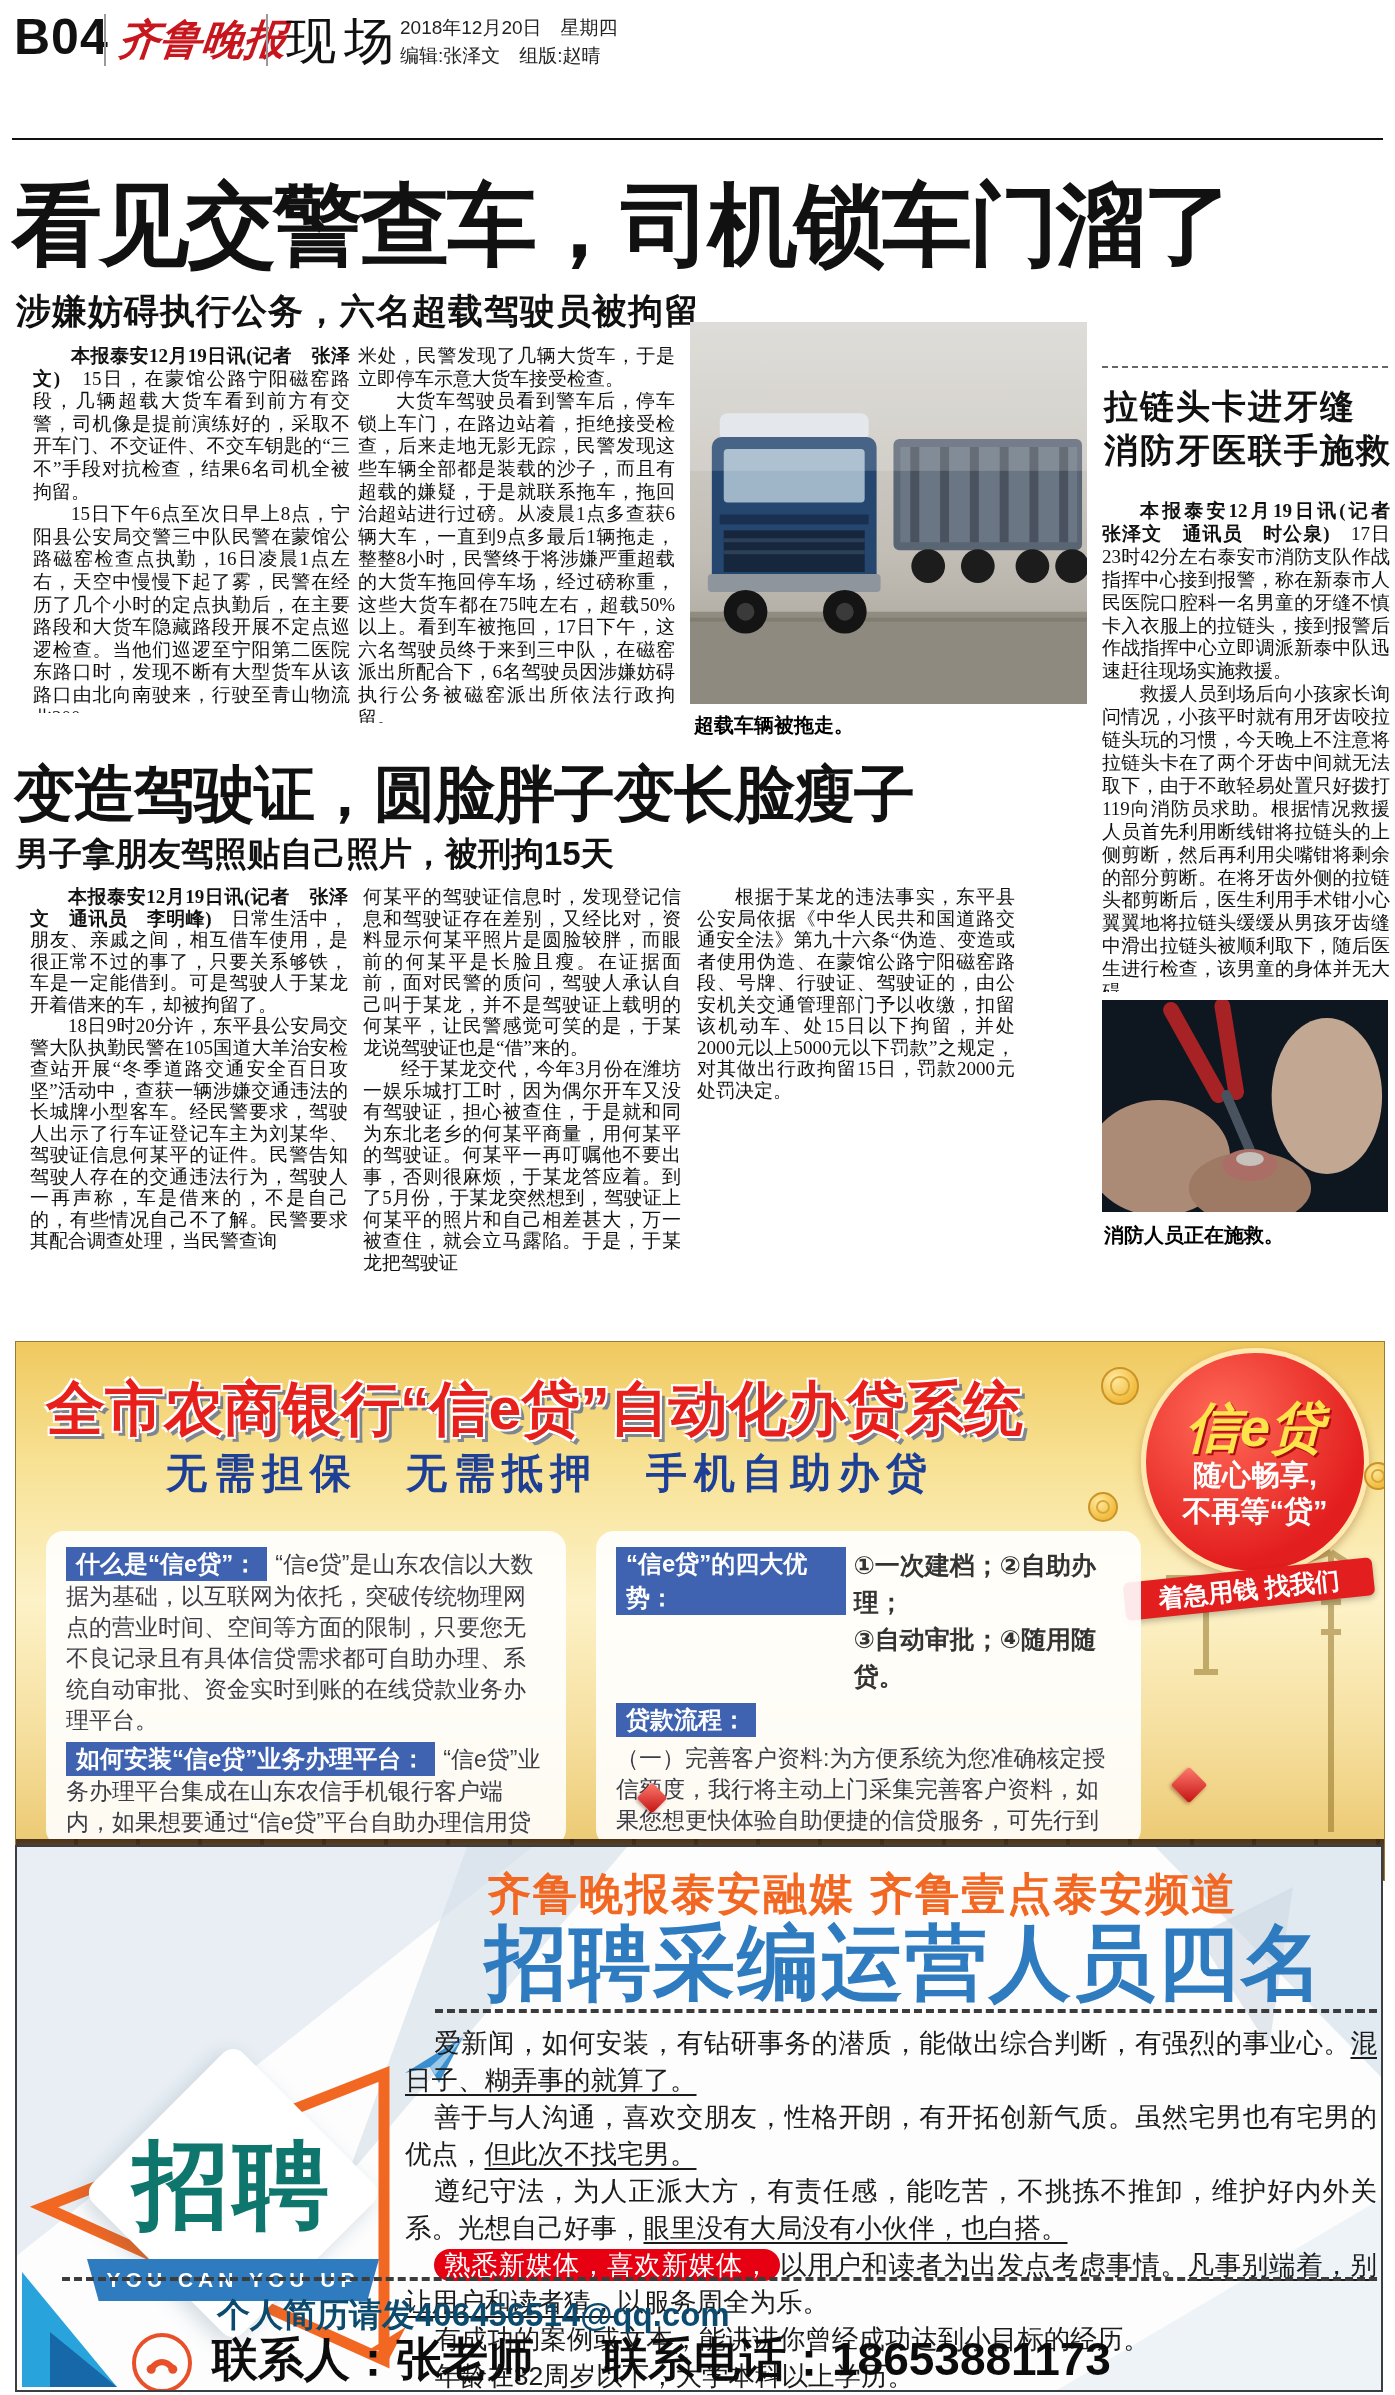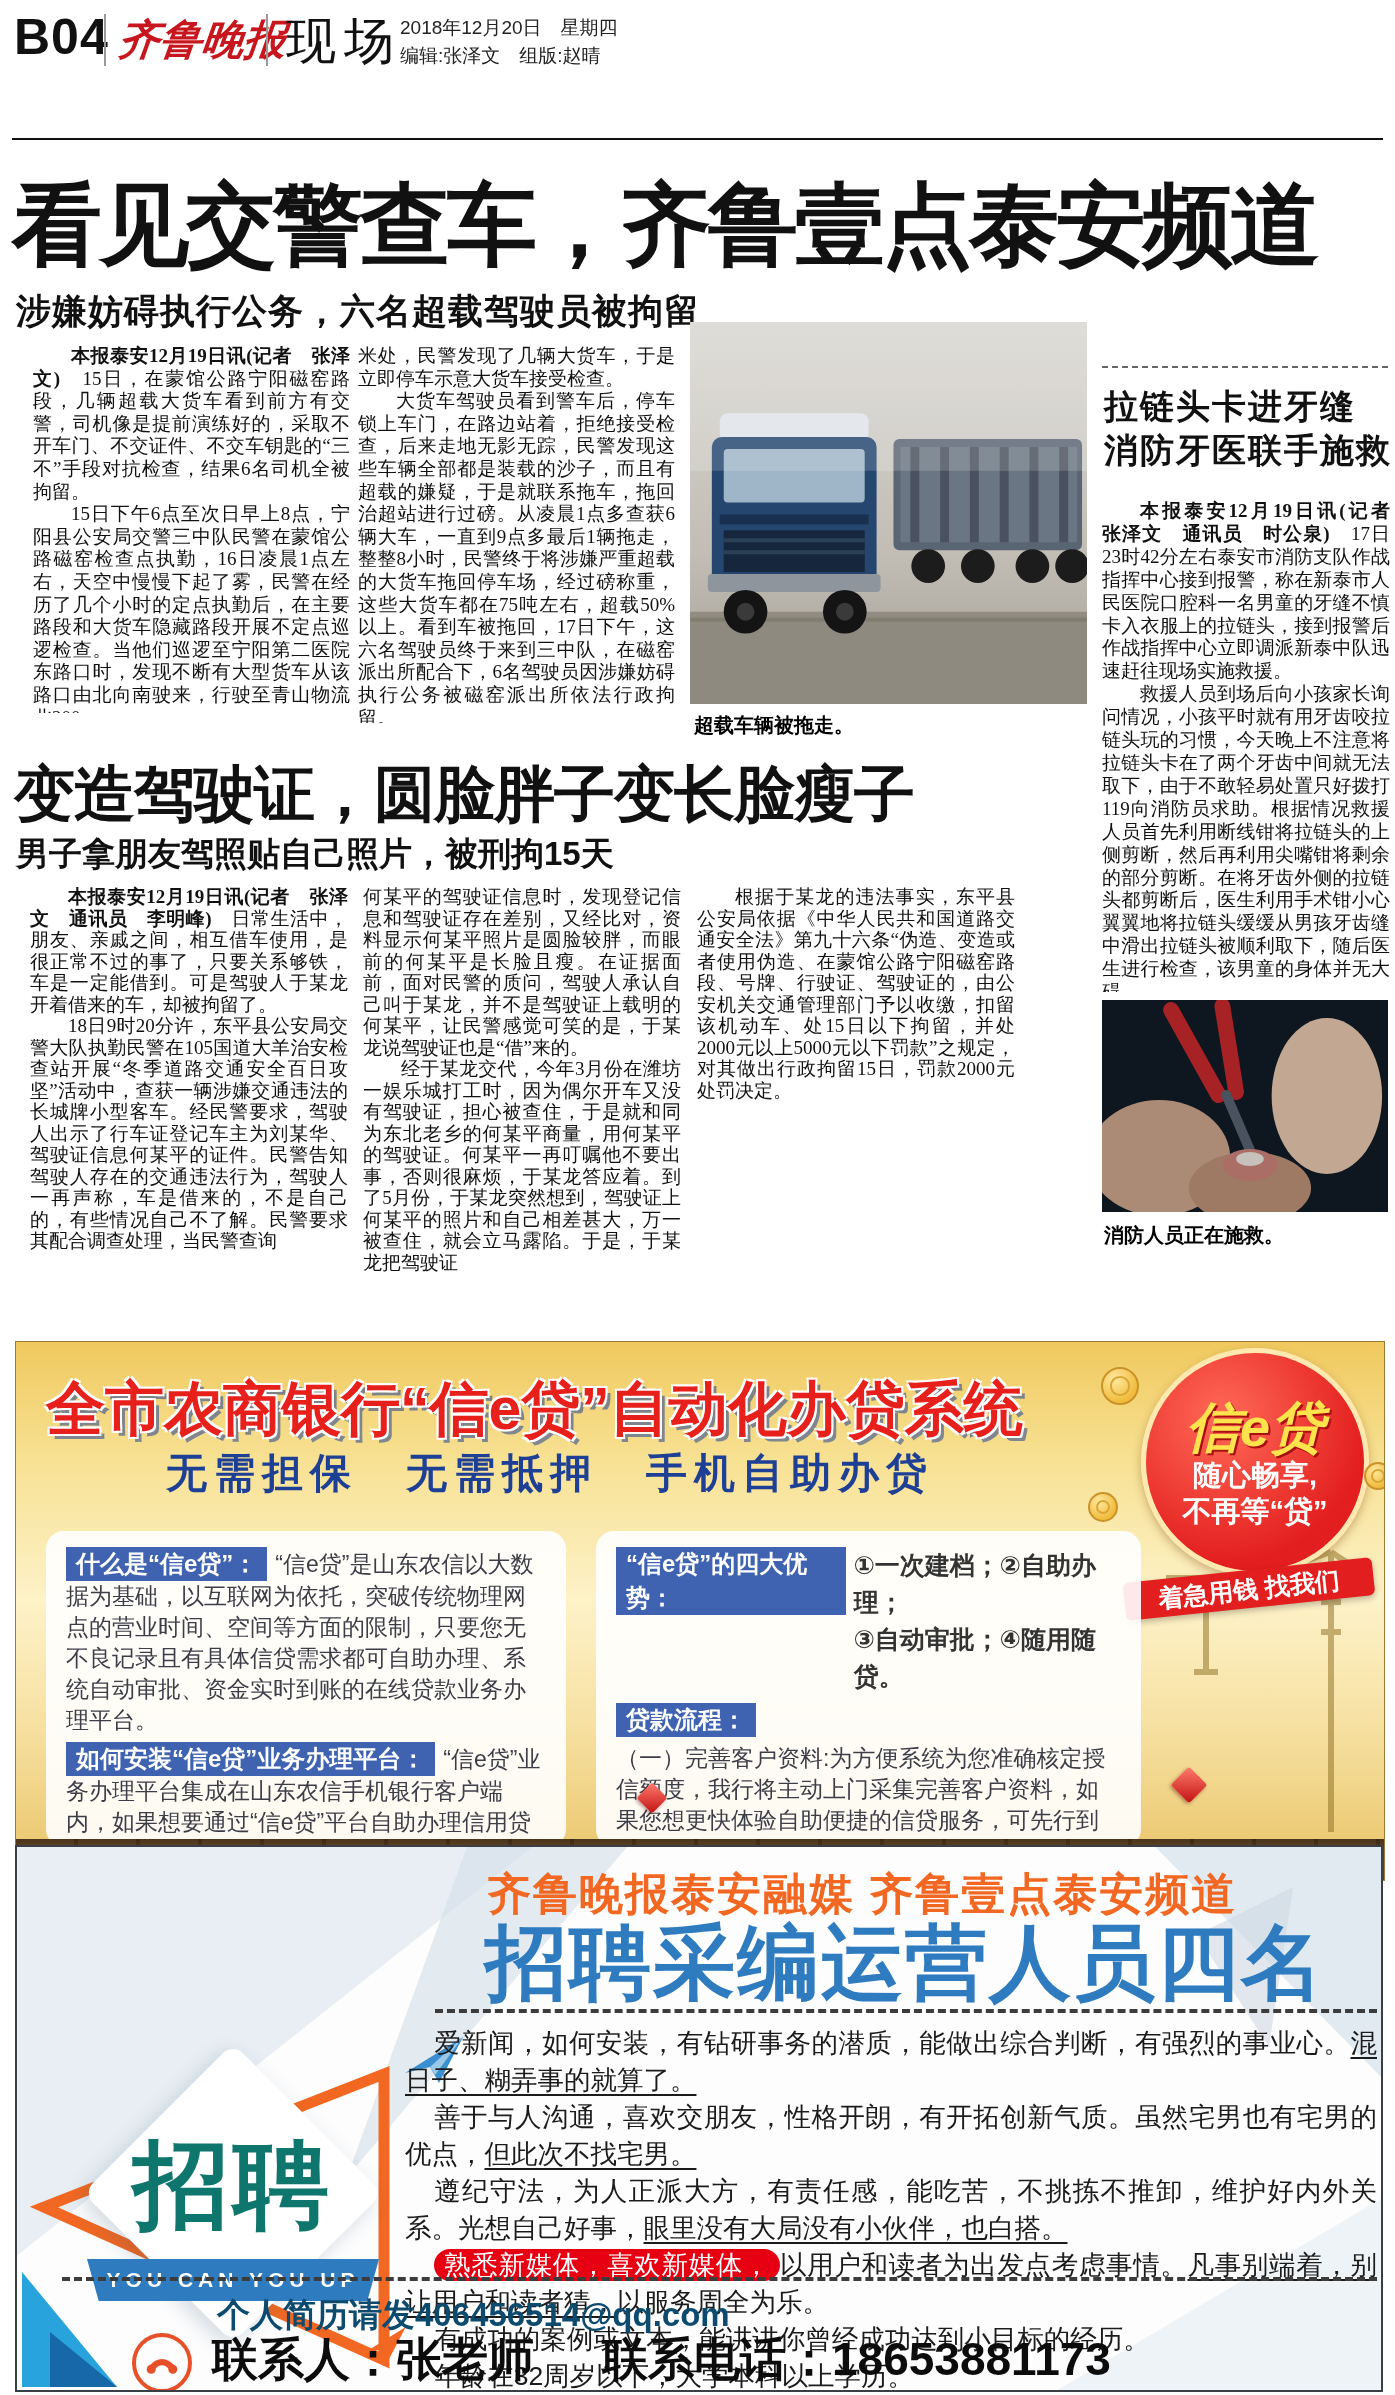--- a/index.html
+++ b/index.html
@@ -85,21 +85,21 @@
   <div class="abs vbar" style="left:104px;top:14px;height:52px;"></div>
   <div class="abs masthead" style="left:118px;top:12px;">齐鲁晚报</div>
   <div class="abs vbar" style="left:266px;top:14px;height:52px;"></div>
   <div class="abs section" style="left:286px;top:8px;">现场</div>
   <div class="abs dateline" style="left:400px;top:14px;">
     <div>2018年12月20日　星期四</div>
     <div>编辑:张泽文　组版:赵晴</div>
   </div>
   <div class="abs rule" style="left:12px;top:138px;width:1371px;height:2px;"></div>
 
-  <div class="abs headline1" style="left:12px;top:178px;">看见交警查车，齐鲁壹点泰安频道</div>
+  <div class="abs headline1" style="left:12px;top:178px;">看见交警查车，司机锁车门溜了</div>
   <div class="abs subhead1" style="left:16px;top:288px;">涉嫌妨碍执行公务，六名超载驾驶员被拘留</div>
 
   <div class="abs bodycol serif just" style="left:33px;top:345px;width:317px;height:368px;">
     <p><span class="byline">本报泰安12月19日讯(记者　张泽文)</span><span>　15日，在蒙馆公路宁阳磁窑路段，几辆超载大货车看到前方有交警，司机像是提前演练好的，采取不开车门、不交证件、不交车钥匙的“三不”手段对抗检查，结果6名司机全被拘留。</span></p>
     <p>15日下午6点至次日早上8点，宁阳县公安局交警三中队民警在蒙馆公路磁窑检查点执勤，16日凌晨1点左右，天空中慢慢下起了雾，民警在经历了几个小时的定点执勤后，在主要路段和大货车隐藏路段开展不定点巡逻检查。当他们巡逻至宁阳第二医院东路口时，发现不断有大型货车从该路口由北向南驶来，行驶至青山物流北200</p>
   </div>
   <div class="abs bodycol serif just" style="left:358px;top:345px;width:317px;height:378px;">
     <p class="cont">米处，民警发现了几辆大货车，于是立即停车示意大货车接受检查。</p>
     <p>大货车驾驶员看到警车后，停车锁上车门，在路边站着，拒绝接受检查，后来走地无影无踪，民警发现这些车辆全部都是装载的沙子，而且有超载的嫌疑，于是就联系拖车，拖回治超站进行过磅。从凌晨1点多查获6辆大车，一直到9点多最后1辆拖走，整整8小时，民警终于将涉嫌严重超载的大货车拖回停车场，经过磅称重，这些大货车都在75吨左右，超载50%以上。看到车被拖回，17日下午，这六名驾驶员终于来到三中队，在磁窑派出所配合下，6名驾驶员因涉嫌妨碍执行公务被磁窑派出所依法行政拘留。</p>
   </div>

